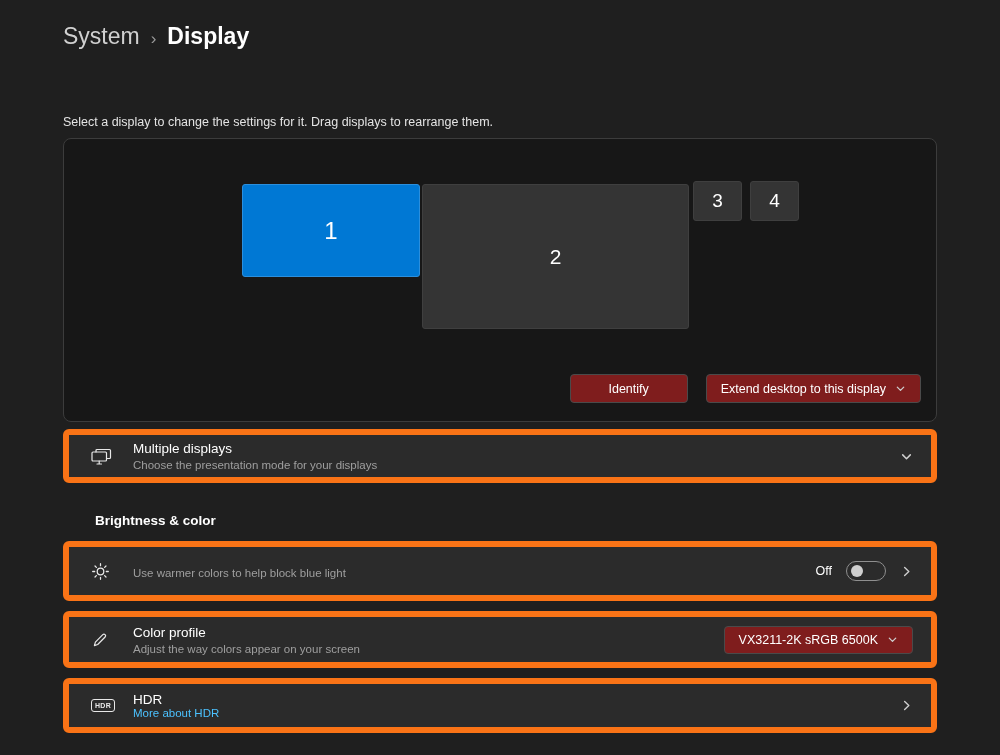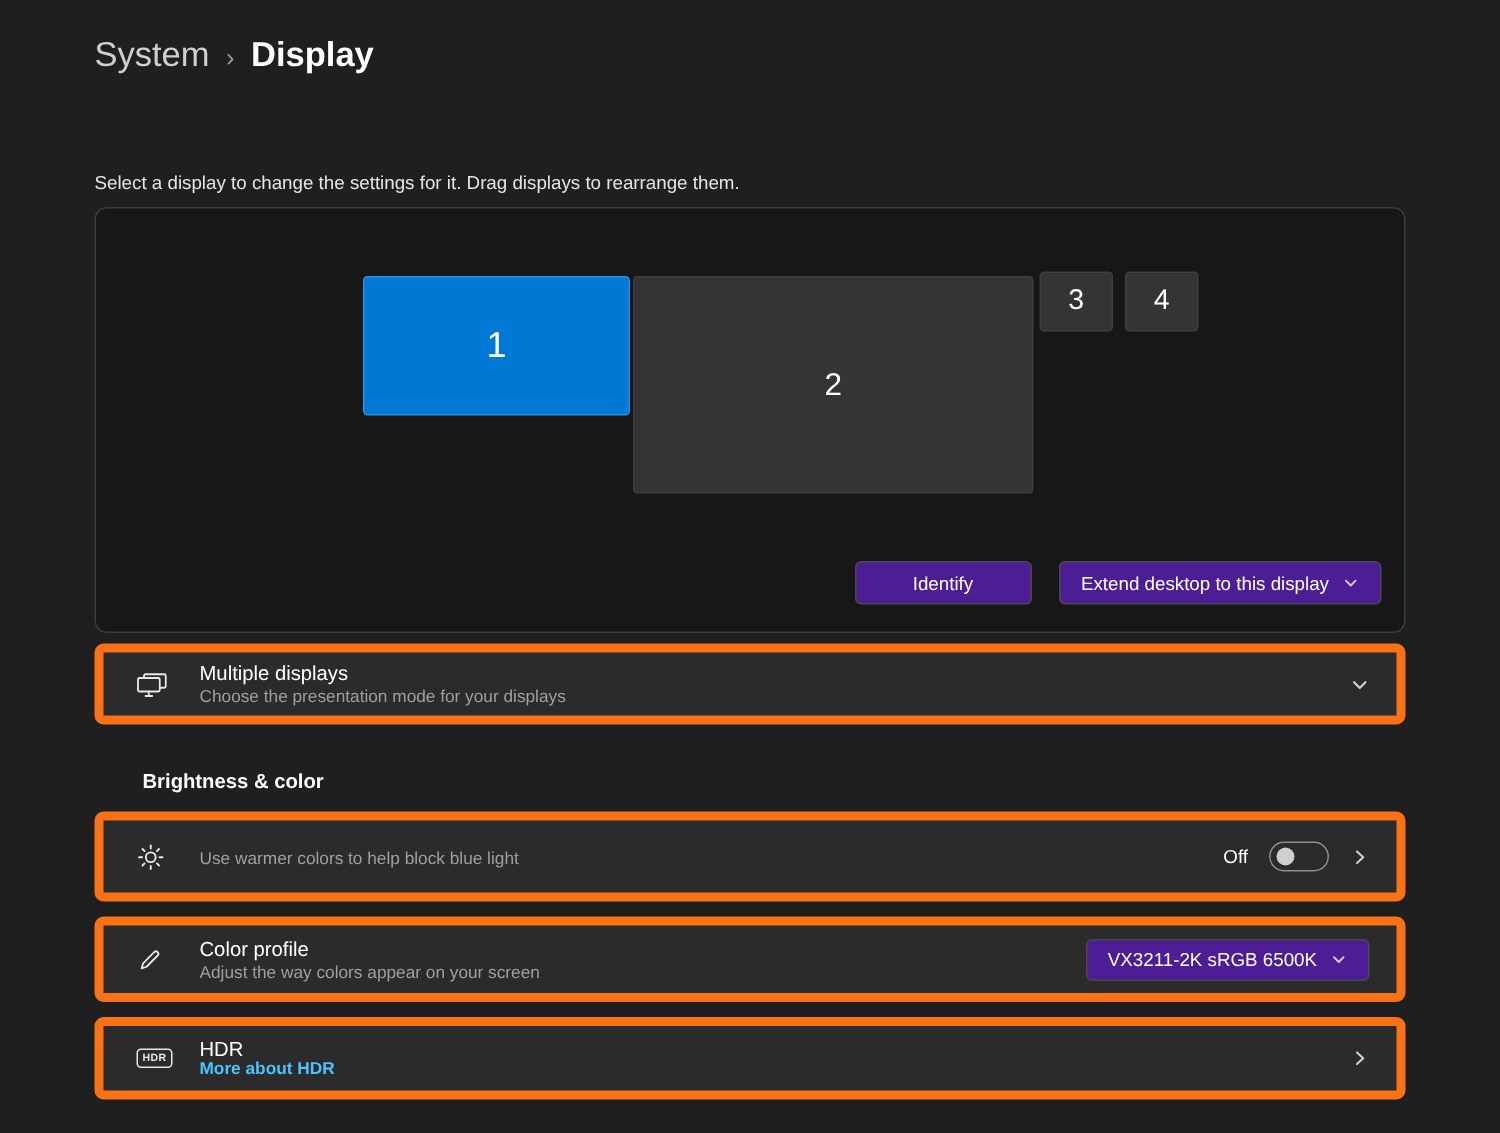--- a/index.html
+++ b/index.html
@@ -30,42 +30,42 @@
     position: absolute; display: flex; align-items: center; justify-content: center;
     color: #ffffff; border-radius: 3px; cursor: move; user-select: none;
   }
   .monitor-1 { left: 178px; top: 45px; width: 178px; height: 93px; background: #0078d4; border: 1px solid #2b8fdd; font-size: 24px; }
   .monitor-2 { left: 358px; top: 45px; width: 267px; height: 145px; background: #343434; border: 1px solid #3f3f3f; font-size: 21px; }
   .monitor-3 { left: 629px; top: 42px; width: 49px; height: 40px; background: #343434; border: 1px solid #3f3f3f; font-size: 19px; }
   .monitor-4 { left: 686px; top: 42px; width: 49px; height: 40px; background: #343434; border: 1px solid #3f3f3f; font-size: 19px; }
 
   .panel-buttons { position: absolute; right: 15px; bottom: 18px; display: flex; gap: 18px; }
   .btn {
-    background: #4c1d95; border: 1px solid #4a4a4a; border-radius: 4px;
+    background: #7f1d1d; border: 1px solid #4a4a4a; border-radius: 4px;
     color: #ffffff; font-size: 12.5px; height: 29px; padding: 0 14px;
     display: flex; align-items: center; justify-content: center; gap: 9px; cursor: pointer;
     font-family: "Liberation Sans", "DejaVu Sans", sans-serif;
   }
   .btn-identify { min-width: 118px; }
 
   
   .card {
     display: flex; align-items: center;
     background: #2b2b2b; border: 6px solid #f97316; border-radius: 6px;
     padding: 0 18px 0 16px;
   }
   .card-md  { margin-top: 7px;  height: 54px; }
   .card-nl  { margin-top: 11px; height: 60px; }
   .card-cp  { margin-top: 10px; height: 57px; }
   .card-hdr { margin-top: 10px; height: 55px; }
   .card-icon { width: 40px; display: flex; align-items: center; justify-content: flex-start; padding-left: 6px; }
   .card-text { margin-left: 8px; display: flex; flex-direction: column; }
   .card-title { font-size: 13.5px; color: #ffffff; }
   .card-subtitle { font-size: 11.5px; color: #9f9f9f; margin-top: 3px; }
-  .card-link { font-size: 11.5px; color: #4cc2ff; font-weight: 700; margin-top: 0; cursor: pointer; }
+  .card-link { font-size: 11.5px; color: #4cc2ff; font-weight: 400; margin-top: 0; cursor: pointer; }
   .card-right { margin-left: auto; display: flex; align-items: center; gap: 14px; }
 
   .section-header { margin-top: 30px; font-size: 13.5px; font-weight: 700; height: 17px; margin-left: 32px; }
 
   
   .toggle {
     width: 40px; height: 20px; border-radius: 10px;
     border: 1px solid #8f8f8f; background: #2b2b2b; position: relative; cursor: pointer;
   }
   .toggle-knob {

